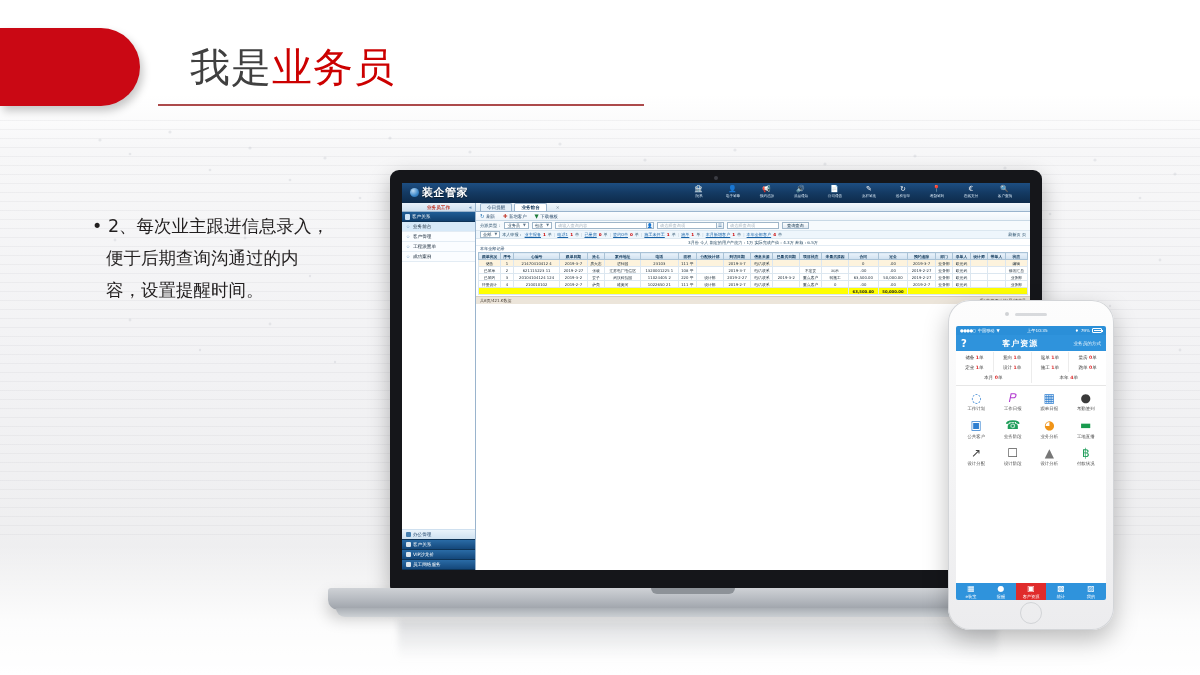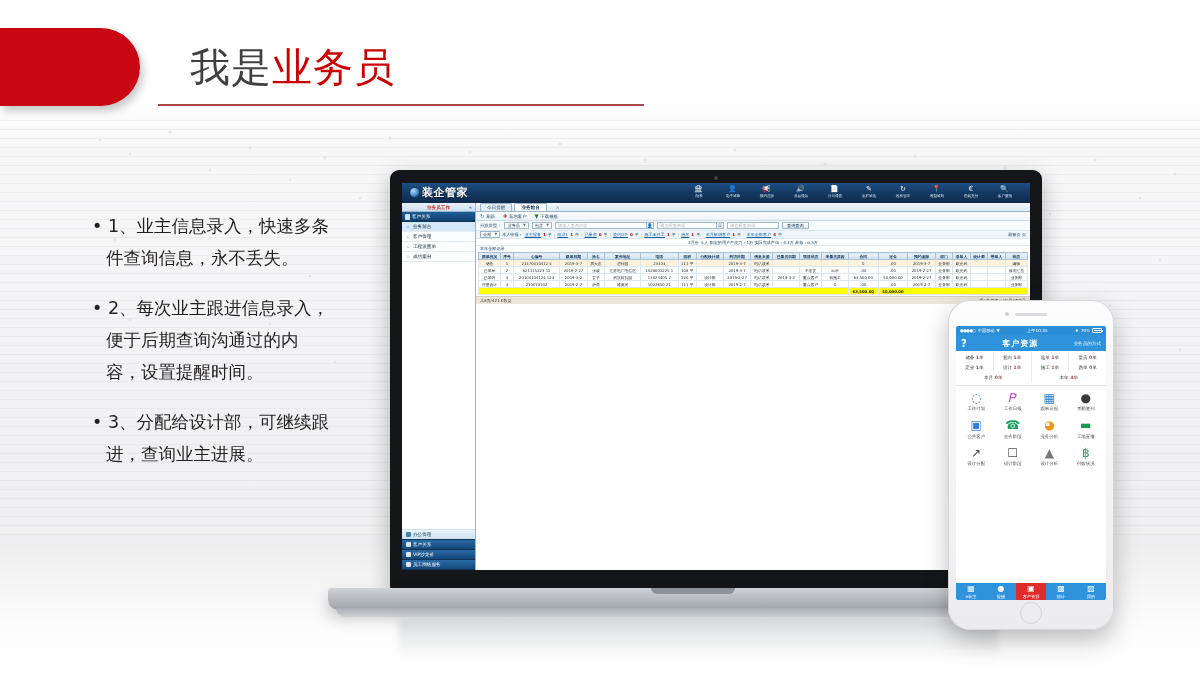--- a/index.html
+++ b/index.html
@@ -378,23 +378,21 @@
       <circle cx="1120" cy="240" r="1.4"></circle>
       <circle cx="980" cy="160" r="1.2"></circle>
   </g>
 </svg>
 
 <div class="red-tab"></div>
 <div class="title"><span>我是</span><span class="hl">业务员</span></div>
 <div class="title-rule"></div>
 
 <div class="bullets">
-  <div class="bullet">• 1、业主信息录入，快速多条件查询信息，永不丢失。</div>
   <div class="bullet">• 2、每次业主跟进信息录入，便于后期查询沟通过的内容，设置提醒时间。</div>
-  <div class="bullet">• 3、分配给设计部，可继续跟进，查询业主进展。</div>
 </div>
 
 <div class="laptop">
   <div class="lid">
     <div class="cam"></div>
     <div class="screen">
       <div class="app">
 
         <div class="app-top">
           <div class="logo">

